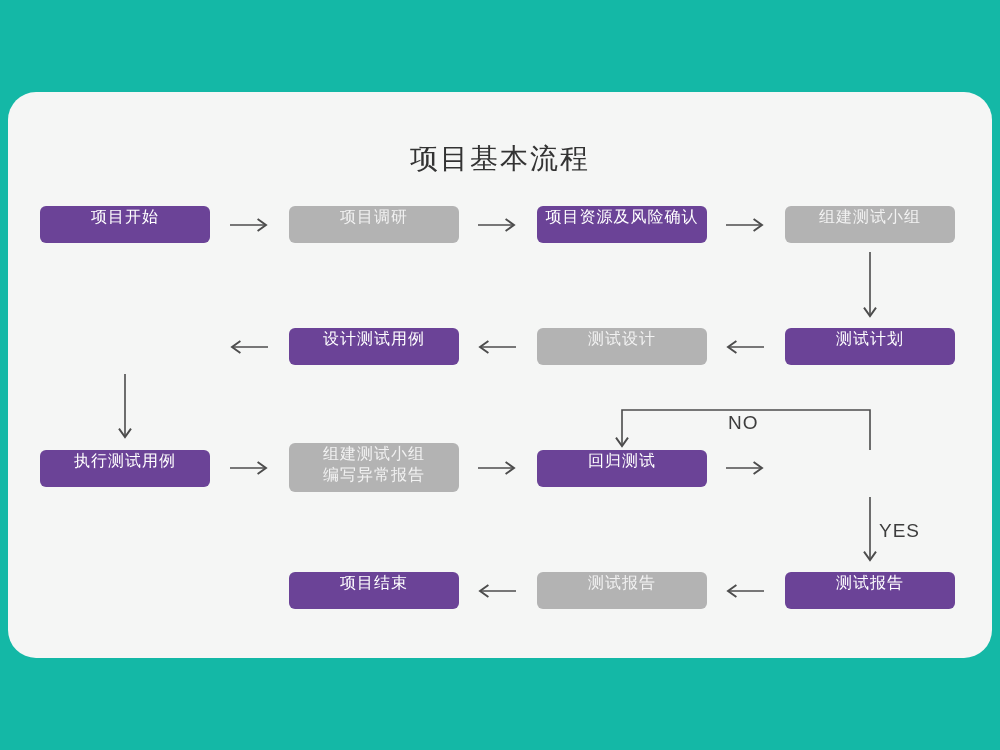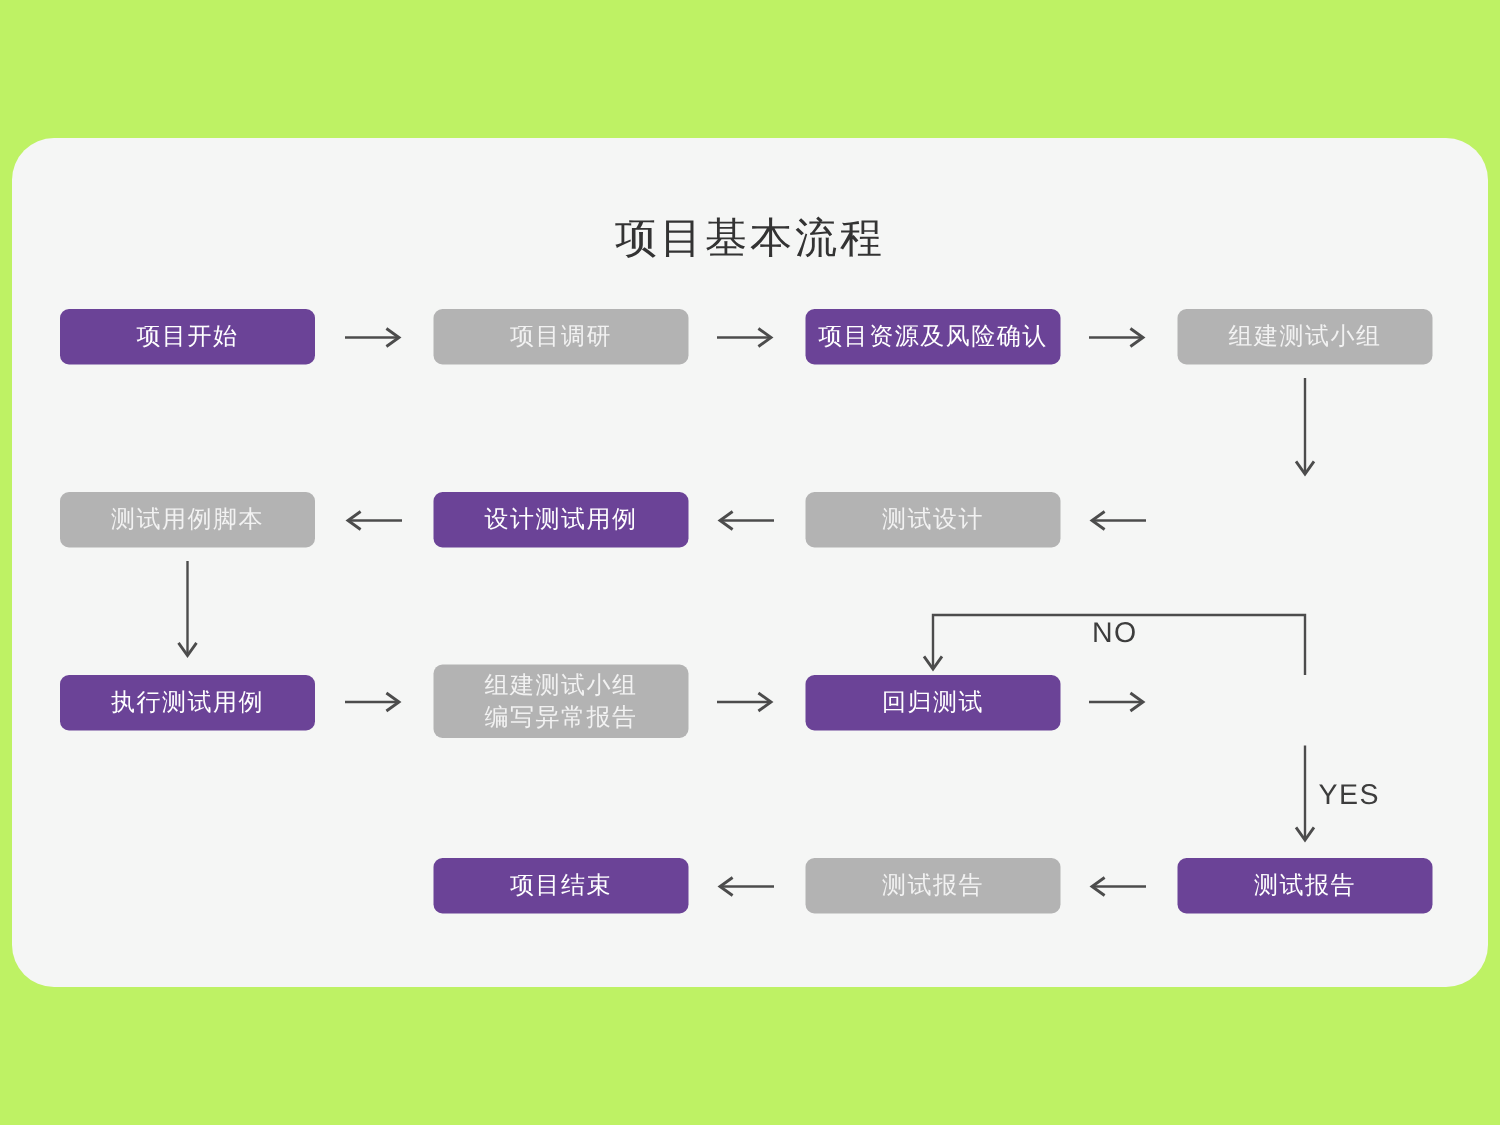--- a/index.html
+++ b/index.html
@@ -5,21 +5,21 @@
   html, body {
     margin: 0;
     padding: 0;
     background: #ffffff;
     font-family: "Liberation Sans", "DejaVu Sans", sans-serif;
   }
   .stage {
     position: relative;
     width: 1000px;
     height: 750px;
-    background: #bef264;
+    background: #14b8a6;
     overflow: hidden;
   }
   .card {
     position: absolute;
     left: 8px;
     top: 92px;
     width: 984px;
     height: 566px;
     background: #f5f6f5;
     border-radius: 28px;
@@ -50,21 +50,20 @@
     fill: none;
   }
   .node {
     position: absolute;
     width: 170px;
     height: 37px;
     border-radius: 6px;
     display: flex;
     flex-direction: column;
     align-items: center;
-    justify-content: center;
     font-size: 16px;
     letter-spacing: 1px;
     line-height: 21px;
     text-align: center;
     box-sizing: border-box;
   }
   .node.purple { background: #6b4397; color: #ffffff; }
   .node.gray   { background: #b3b3b3; color: #f2f2f2; }
   .node.tall   { height: 49px; }
   .edge-label {
@@ -112,28 +111,28 @@
   <div class="node purple" style="left:537px;top:206px">
       <span>项目资源及风险确认</span>
     </div>
   <div class="node gray" style="left:289px;top:206px">
       <span>项目调研</span>
     </div>
   <div class="node gray" style="left:785px;top:206px">
       <span>组建测试小组</span>
     </div>
 
-  <div class="node gray" style="left:40px;top:328px">
-      <span>测试用例脚本</span>
-    </div>
   <div class="node purple" style="left:289px;top:328px">
       <span>设计测试用例</span>
     </div>
   <div class="node gray" style="left:537px;top:328px">
       <span>测试设计</span>
+    </div>
+  <div class="node purple" style="left:785px;top:328px">
+      <span>测试计划</span>
     </div>
 
   <div class="node purple" style="left:40px;top:450px">
       <span>执行测试用例</span>
     </div>
   <div class="node gray tall" style="left:289px;top:443px">
     <span>组建测试小组</span>
     <span>编写异常报告</span>
   </div>
   <div class="node purple" style="left:537px;top:450px">

